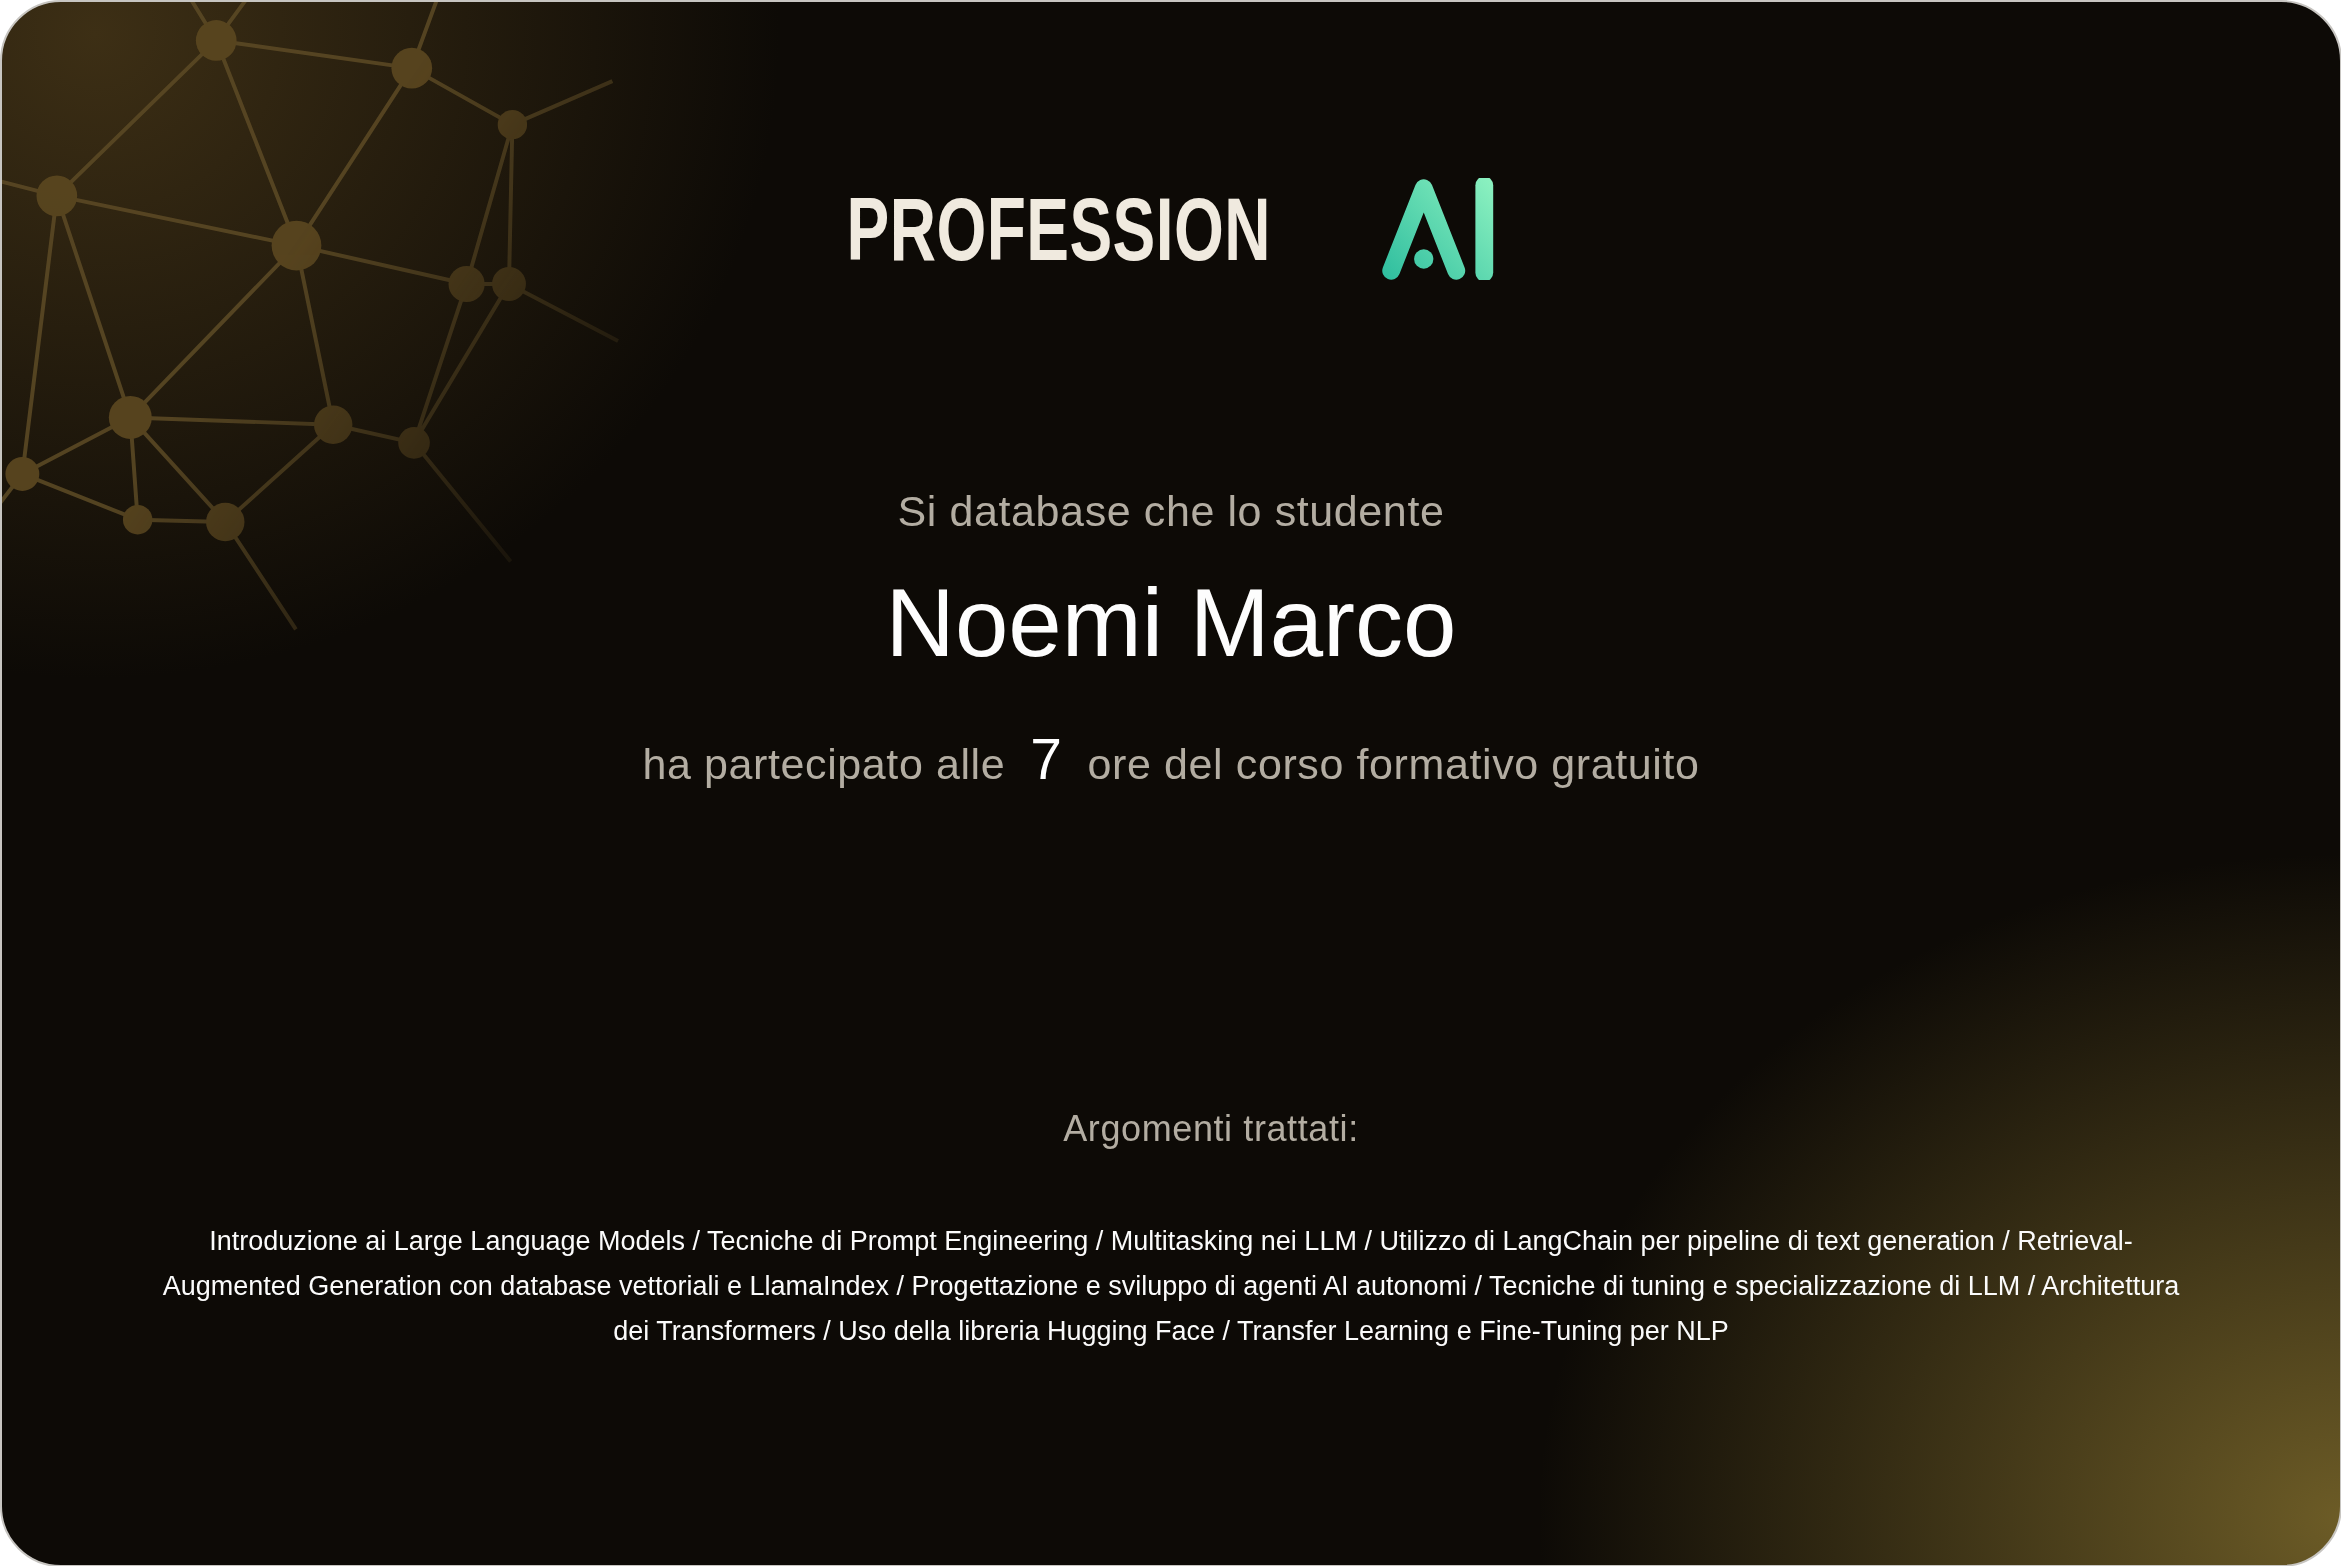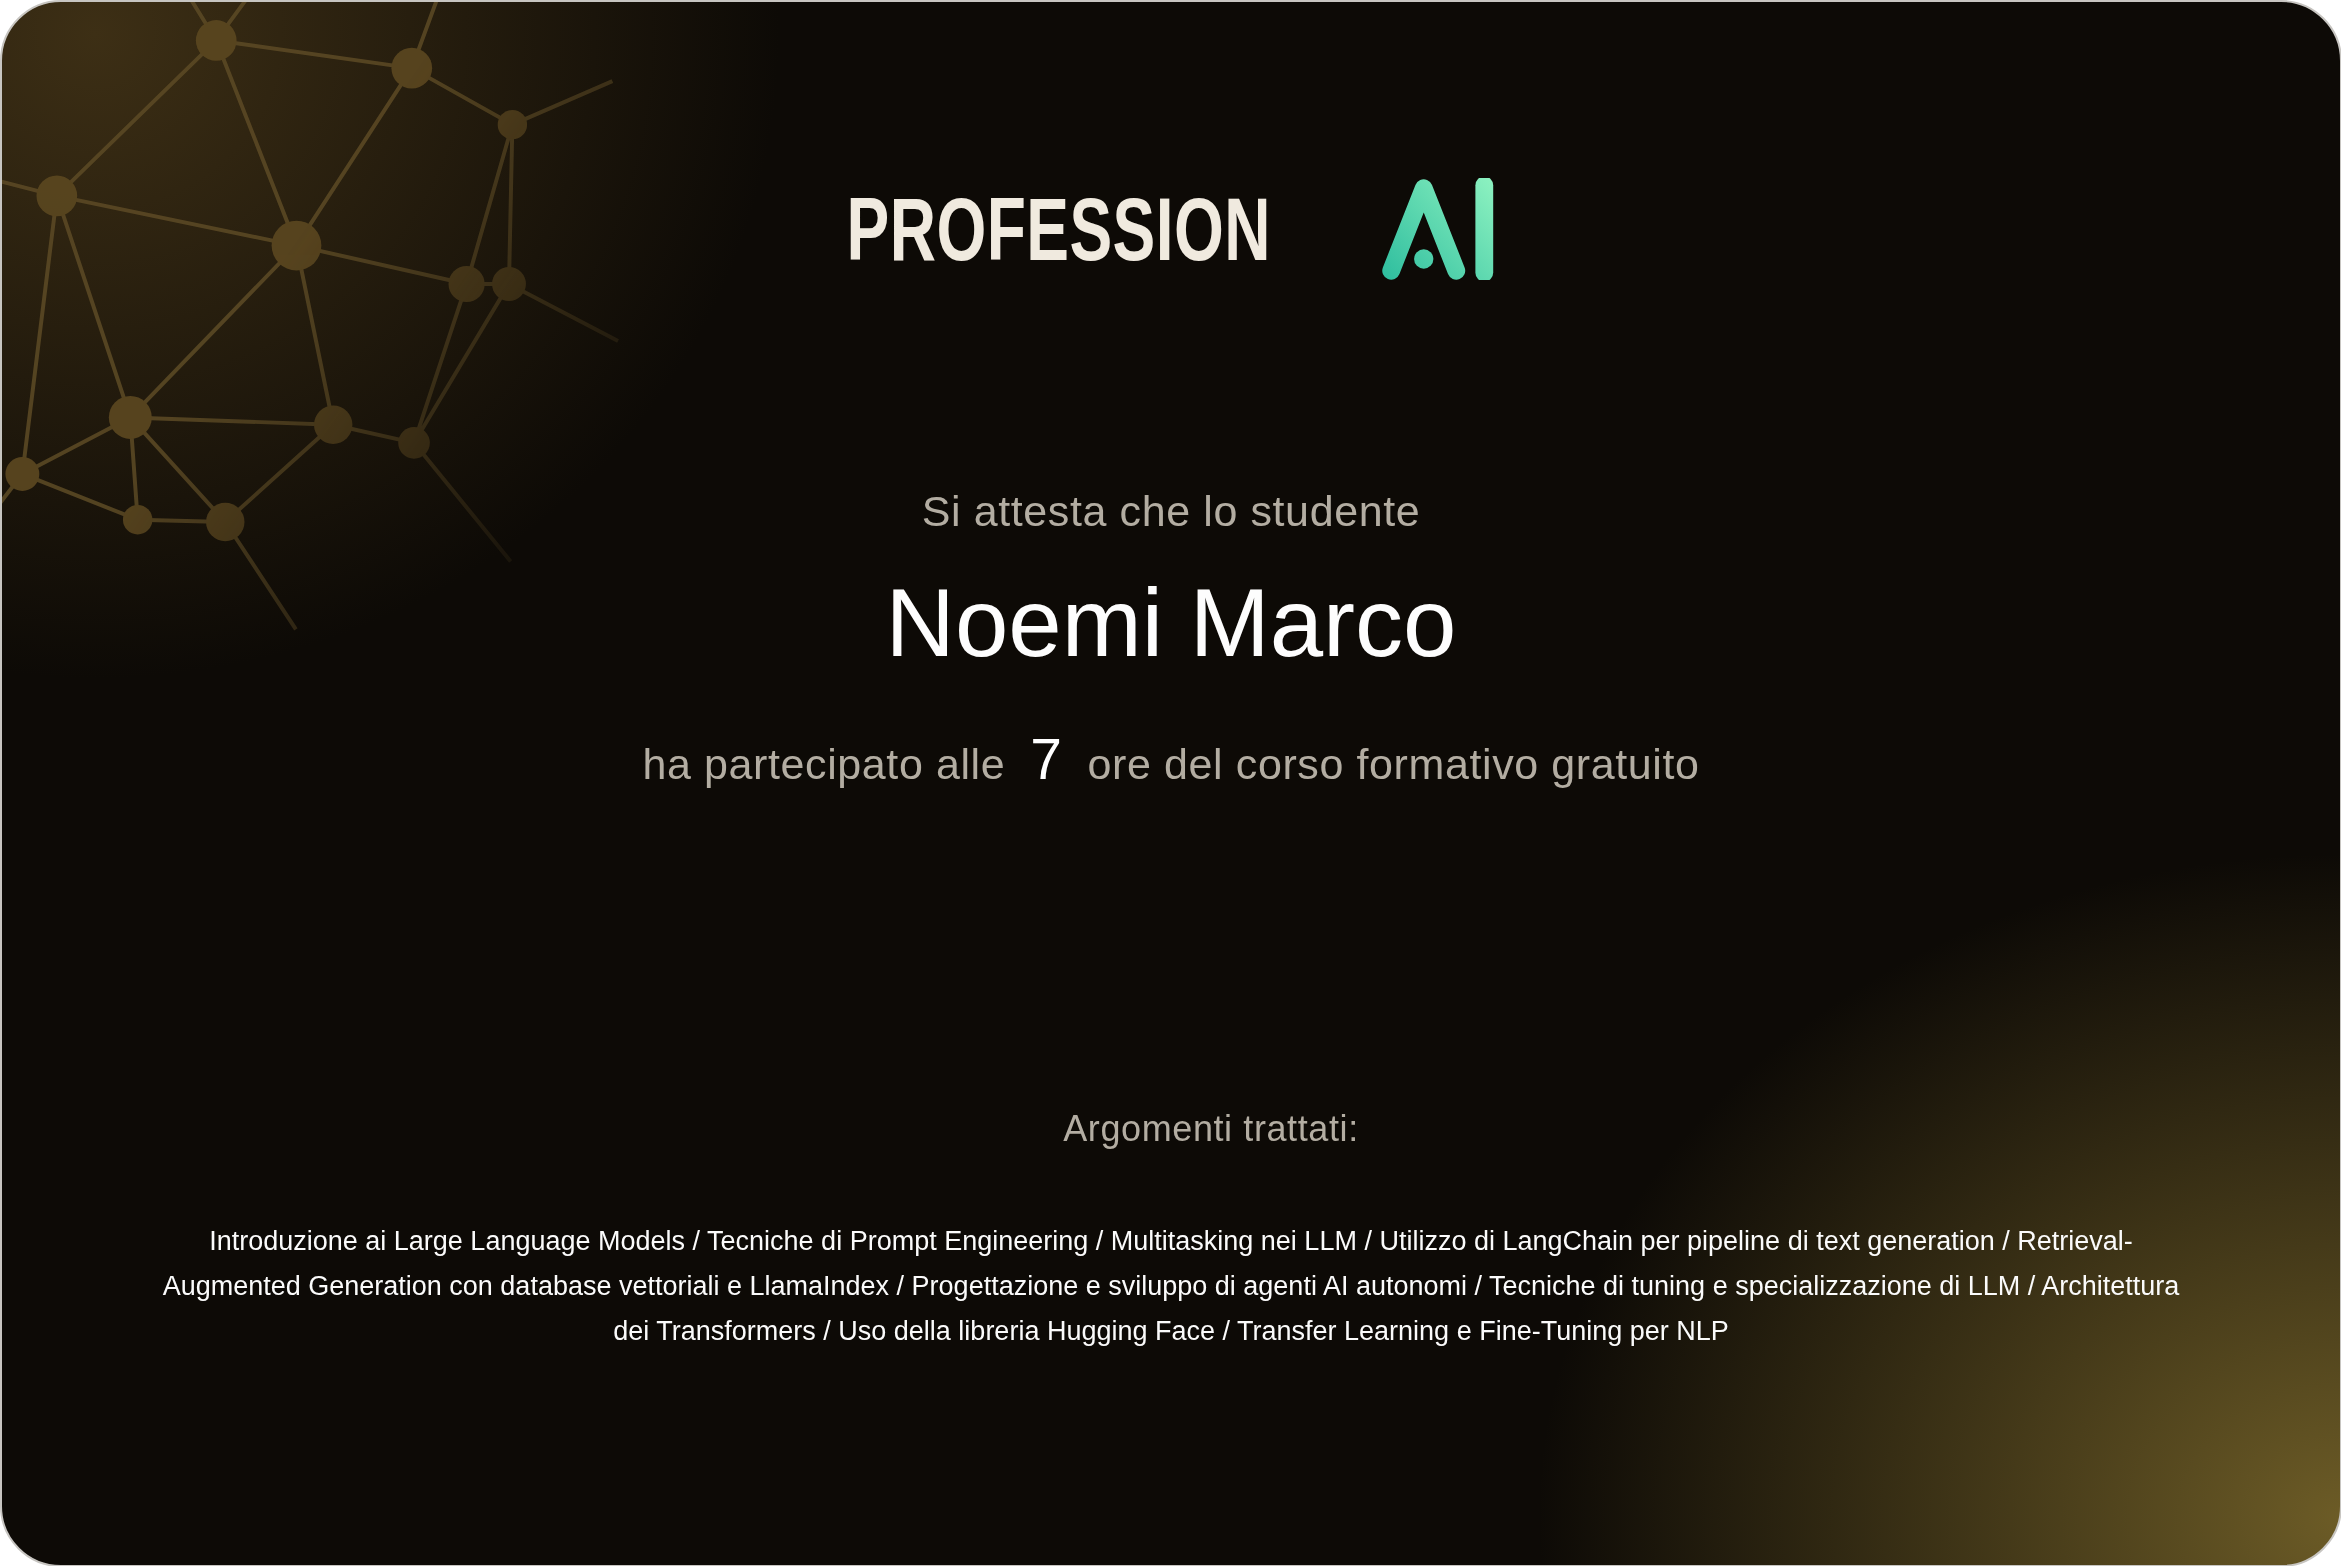--- a/index.html
+++ b/index.html
@@ -110,21 +110,21 @@
             <stop offset="0" stop-color="#2dbd9e"></stop>
             <stop offset="1" stop-color="#8ff3c1"></stop>
           </linearGradient>
         </defs>
         <path d="M9 91 L41 10 L73 91" fill="none" stroke="url(#aiGrad)" stroke-width="17.5" stroke-linecap="round" stroke-linejoin="round"></path>
         <circle cx="41" cy="79.5" r="9.5" fill="url(#aiGrad)"></circle>
         <path d="M100.5 7 L100.5 93" fill="none" stroke="url(#aiGrad)" stroke-width="17.5" stroke-linecap="round"></path>
       </svg>
     </div>
 
-    <div class="center-block attest-label">Si attesta che lo studente</div>
+    <div class="center-block attest-label">Si database che lo studente</div>
 
     <div class="center-block student-name">Noemi Marco</div>
 
     <div class="center-block partic-line">
       <span>ha partecipato alle</span><span class="partic-hours">7</span><span>ore del corso formativo gratuito</span>
     </div>
 
 
     <div class="center-block topics-label">Argomenti trattati:</div>
 

